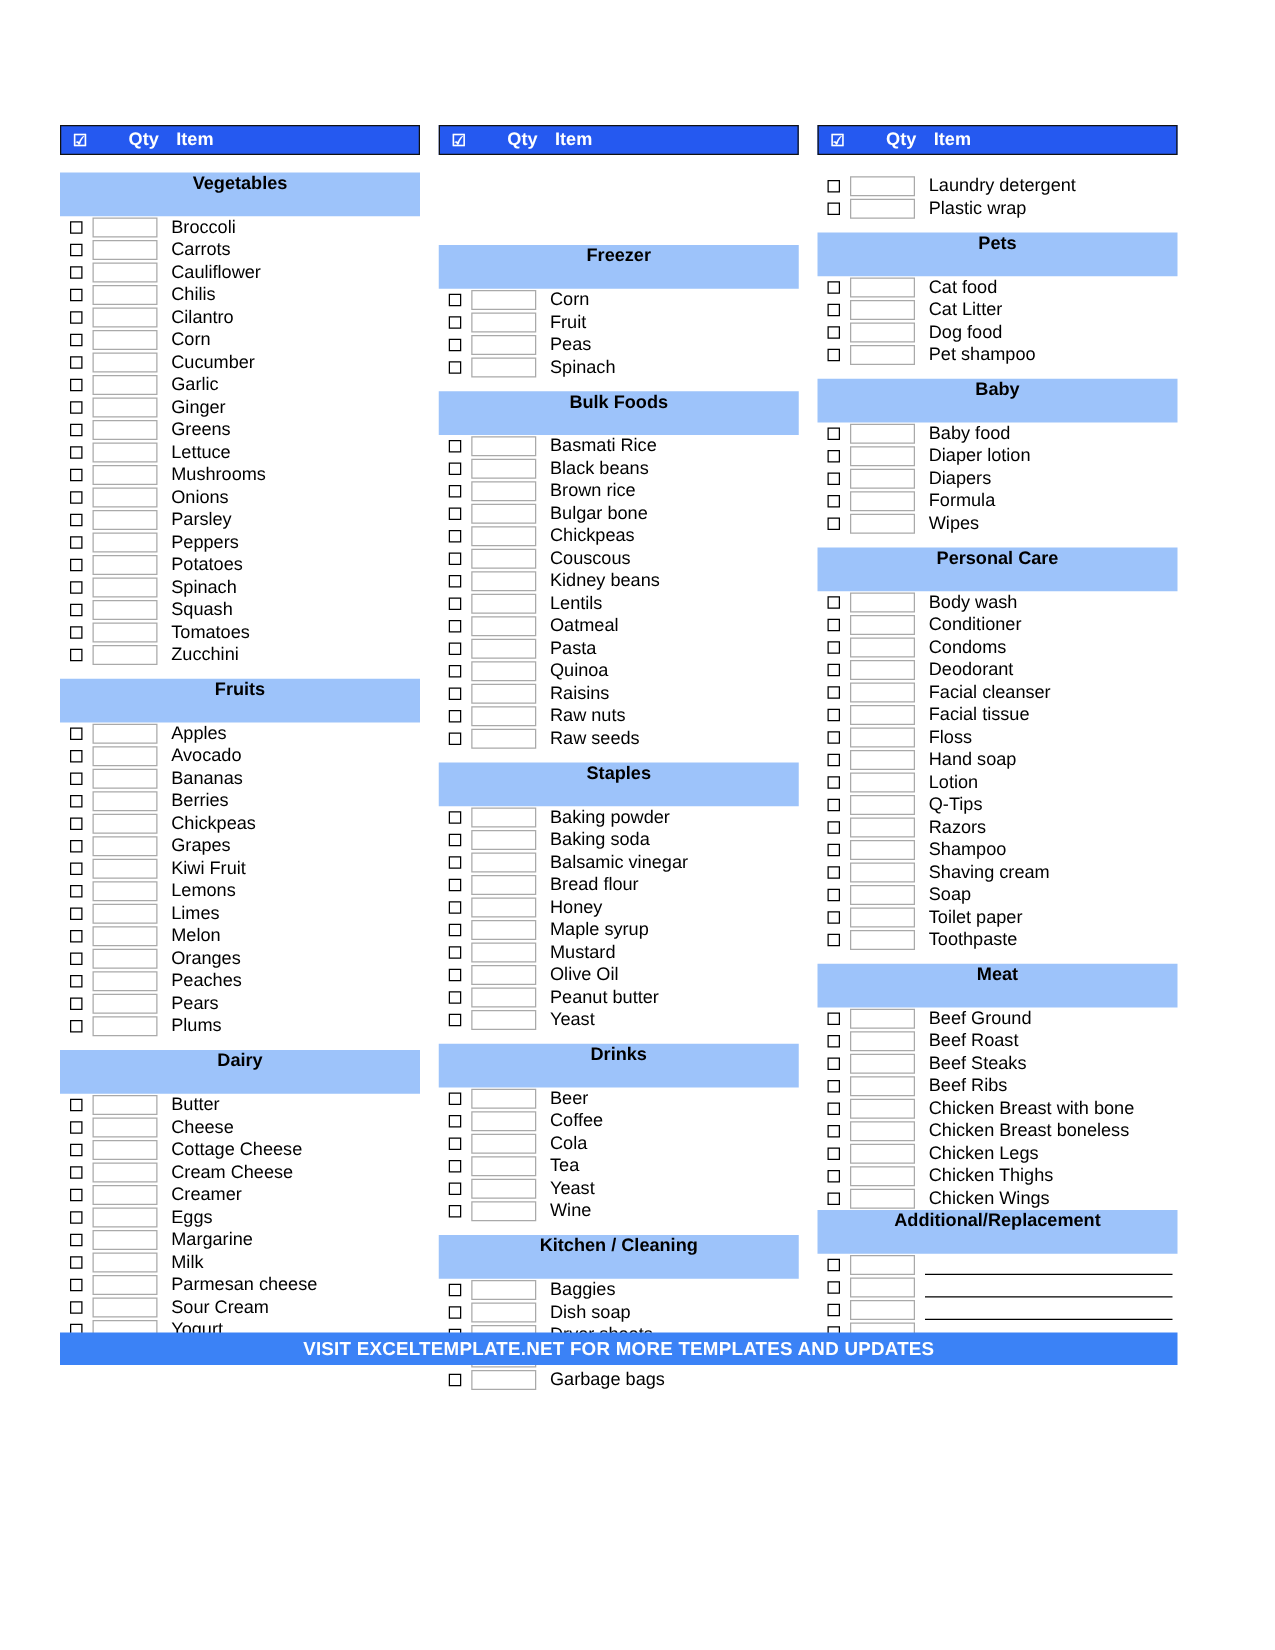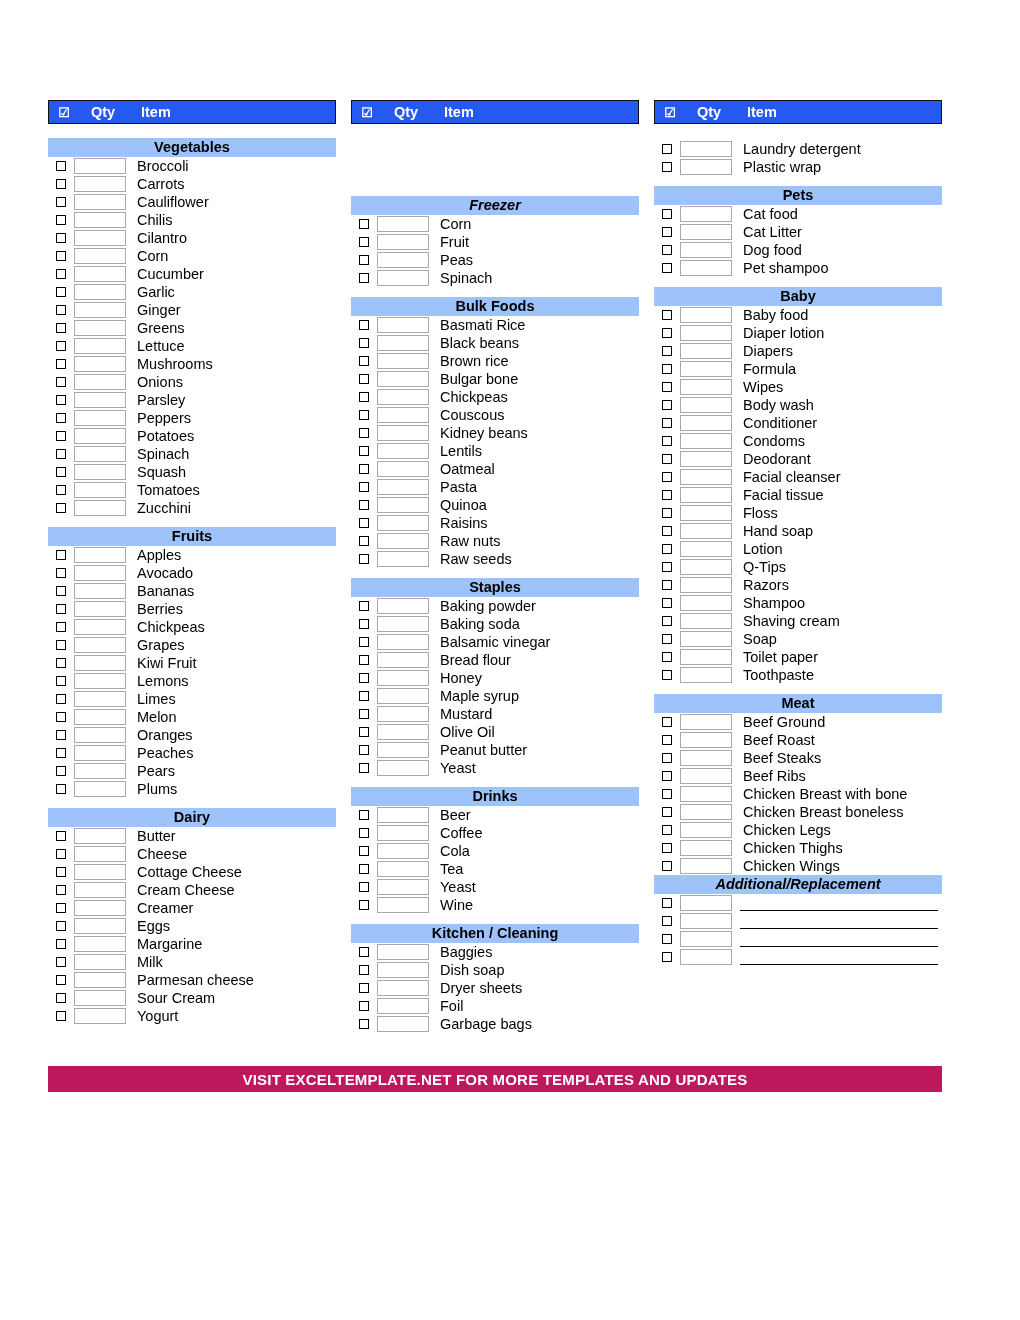--- a/index.html
+++ b/index.html
@@ -41,43 +41,42 @@
     font-weight: bold;
     font-size: 14.5px;
   }
   .colhead .chk {
     width: 30px;
     text-align: center;
     font-size: 13px;
   }
   .colhead .qty {
     width: 48px;
-    text-align: center;
+    text-align: right;
   }
   .colhead .itm {
     padding-left: 14px;
     text-align: center;
   }
 
   
   .section-title {
     background: #9dc3fa;
     text-align: center;
     font-weight: bold;
     font-size: 14.5px;
-    height: 19px;
+    height: 35px;
     line-height: 19px;
     margin-top: 10px;
   }
   .section-title.first {
     margin-top: 14px;
   }
   .section-title.nogap {
     margin-top: 0px;
-    font-style: italic;
   }
 
   
   .row {
     display: flex;
     align-items: center;
     height: 18px;
   }
   .row .box {
     width: 26px;
@@ -116,21 +115,21 @@
   }
   .spacer-tall { height: 72px; }
 
   
   .footer {
     position: absolute;
     left: 48px;
     top: 1066px;
     width: 894px;
     height: 26px;
-    background: #be185d;
+    background: #3b82f6;
     color: #ffffff;
     font-weight: bold;
     font-size: 15px;
     display: flex;
     align-items: center;
     justify-content: center;
     letter-spacing: 0.2px;
   }
 </style>
 </head>
@@ -866,20 +865,21 @@
           </div>
         <div class="row">
             <span class="box">
               <i></i>
             </span>
             <span class="qtycell"></span>
             <span class="label">Wipes</span>
           </div>
       </div>
 
+      <div class="section-title">Personal Care</div>
       <div>
         <div class="row">
             <span class="box">
               <i></i>
             </span>
             <span class="qtycell"></span>
             <span class="label">Body wash</span>
           </div>
         <div class="row">
             <span class="box">

